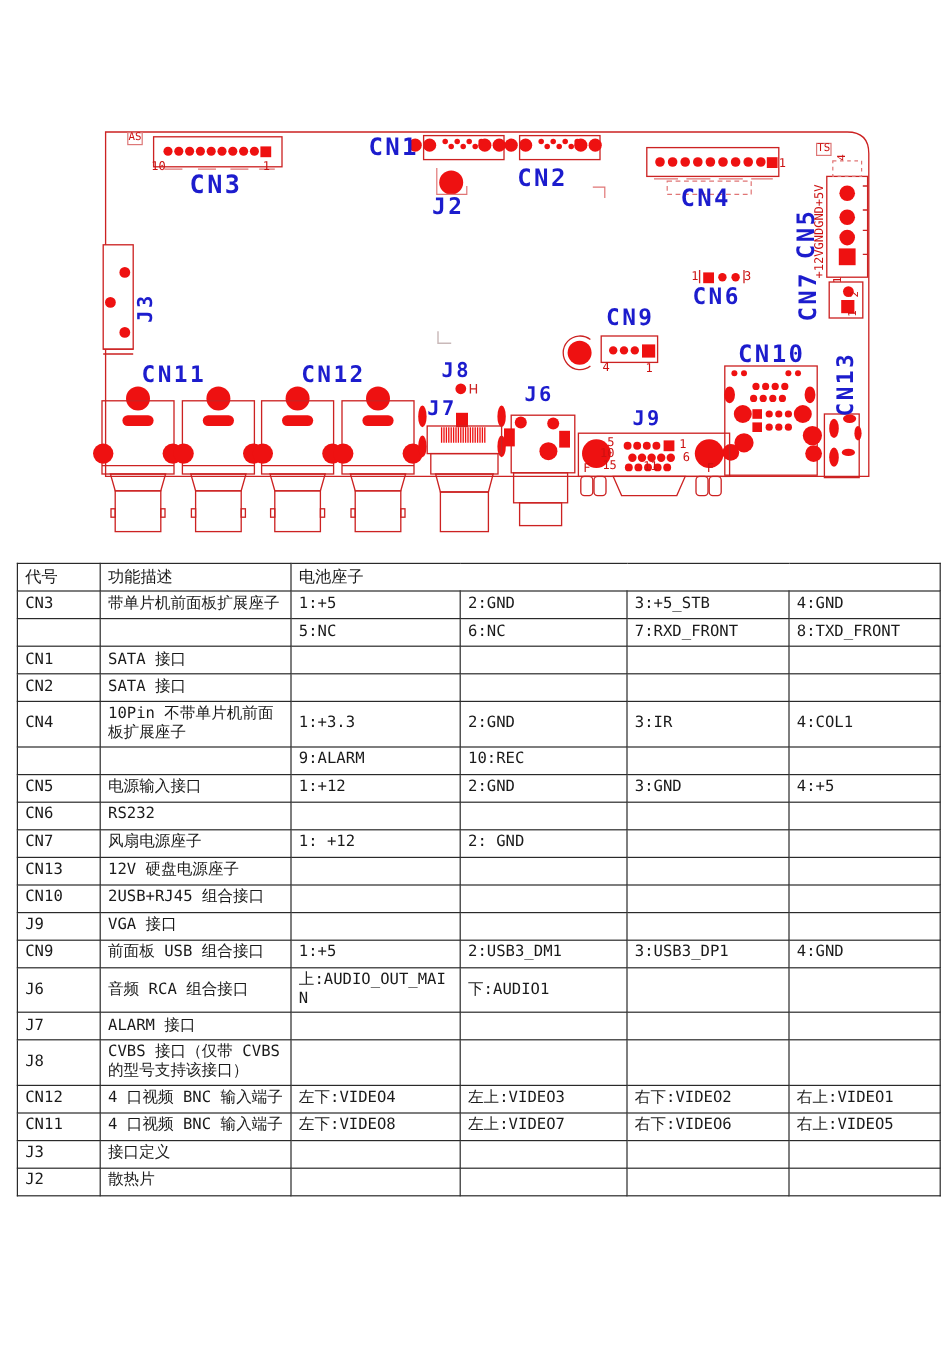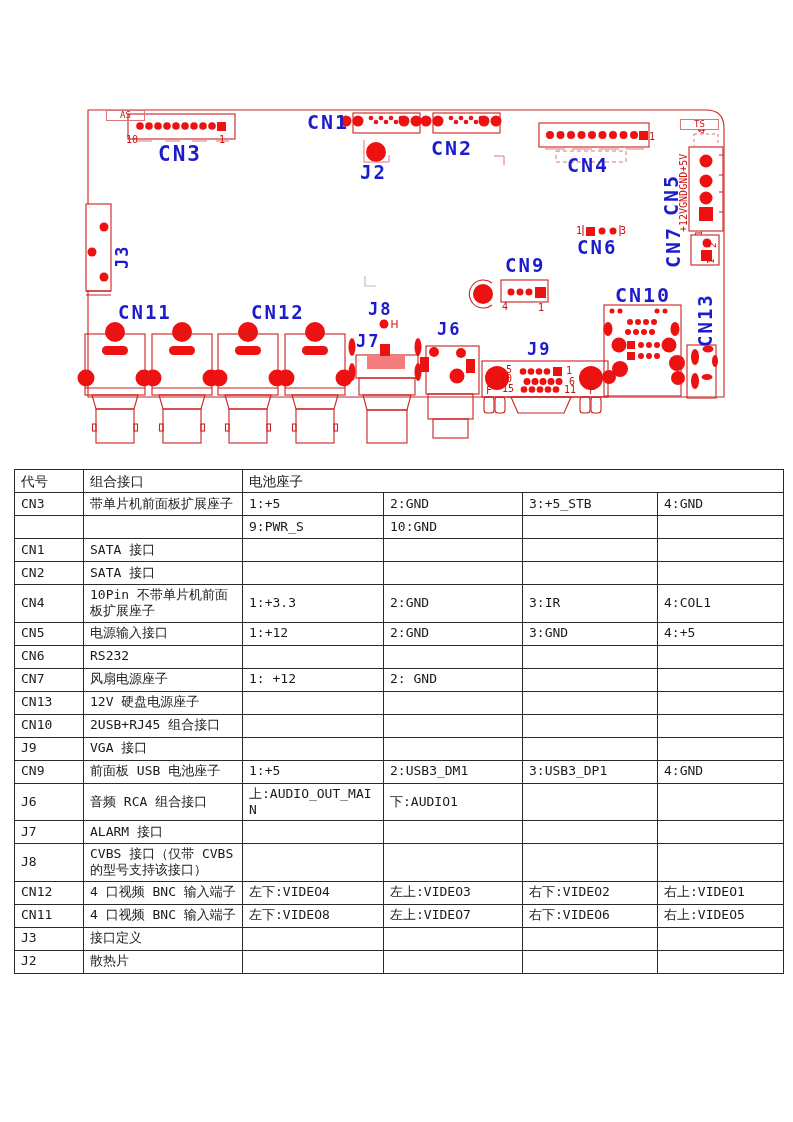--- a/index.html
+++ b/index.html
@@ -8,21 +8,21 @@
   svg.board{position:absolute;left:0;top:0;}
   .o{fill:none;stroke:#cc2222;stroke-width:1.1;}
   .p{fill:#ee1111;stroke:none;}
   .lo{fill:none;stroke:#e07575;stroke-width:1;}
   .blabel{position:absolute;color:#1c1ccd;font-family:"DejaVu Sans Mono",monospace;
           font-weight:bold;letter-spacing:2px;white-space:nowrap;line-height:1;}
   .blabel.rot{transform:rotate(-90deg);transform-origin:0 0;}
   .bannot{position:absolute;color:#cc1111;font-family:"DejaVu Sans Mono",monospace;
           white-space:nowrap;line-height:1;}
   .bannot.rot{transform:rotate(-90deg);transform-origin:0 0;}
-  .bannot.boxed{border:1px solid #dd7777;padding:0 13px;}
+  .bannot.boxed{border:1px solid #dd7777;padding:0 0;}
   table.conn{position:absolute;left:14px;top:469px;border-collapse:collapse;table-layout:fixed;
         font-family:"DejaVu Sans Mono","DejaVu Sans",monospace;font-size:13px;color:#1a1a1a;}
   table.conn td, table.conn th{border:1px solid #2a2a2a;padding:2px 6px;height:18px;
         line-height:1.25;text-align:left;font-weight:normal;vertical-align:middle;
         overflow:hidden;word-break:break-all;}
   table.conn th{font-size:13.5px;margin-top:44px;}
 </style>
 </head>
 <body>
 
@@ -286,57 +286,57 @@
       <div class="bannot rot" style="left: 707px; top: 264px; font-size: 9px;">1</div>
       <div class="bannot" style="left: 576px; top: 226px; font-size: 10px;">1</div>
       <div class="bannot" style="left: 620px; top: 226px; font-size: 10px;">3</div>
       <div class="bannot" style="left: 502px; top: 302px; font-size: 10px;">4</div>
       <div class="bannot" style="left: 538px; top: 303px; font-size: 10px;">1</div>
       <div class="bannot" style="left: 506px; top: 365px; font-size: 10px;">5</div>
       <div class="bannot" style="left: 566px; top: 366px; font-size: 10px;">1</div>
       <div class="bannot" style="left: 500px; top: 374px; font-size: 10px;">10</div>
       <div class="bannot" style="left: 569px; top: 377px; font-size: 10px;">6</div>
       <div class="bannot" style="left: 502px; top: 384px; font-size: 10px;">15</div>
-      <div class="bannot" style="left: 564px; top: 385px; font-size: 10px;">11</div>
+      <div class="bannot" style="left: 536px; top: 385px; font-size: 10px;">11</div>
       <div class="bannot" style="left: 486px; top: 386px; font-size: 10px;">F</div>
       <div class="bannot" style="left: 589px; top: 386px; font-size: 10px;">F</div>
     </div>
 
   <table class="conn">
     <colgroup>
         <col style="width: 69px;">
         <col style="width: 159px;">
         <col style="width: 141px;">
         <col style="width: 139px;">
         <col style="width: 135px;">
         <col style="width: 126px;">
       </colgroup>
     <thead>
       <tr>
         <th>代号</th>
-        <th>组合接口</th>
+        <th>功能描述</th>
         <th colspan="4">电池座子</th>
       </tr>
     </thead>
     <tbody>
         <tr>
           <td>CN3</td>
           <td>带单片机前面板扩展座子</td>
           <td>1:+5</td>
           <td>2:GND</td>
           <td>3:+5_STB</td>
           <td>4:GND</td>
         </tr>
         <tr>
           <td></td>
           <td></td>
-          <td>9:PWR_S</td>
-          <td>10:GND</td>
-          <td></td>
-          <td></td>
+          <td>5:NC</td>
+          <td>6:NC</td>
+          <td>7:RXD_FRONT</td>
+          <td>8:TXD_FRONT</td>
         </tr>
         <tr>
           <td>CN1</td>
           <td>SATA 接口</td>
           <td></td>
           <td></td>
           <td></td>
           <td></td>
         </tr>
         <tr>
@@ -349,20 +349,28 @@
         </tr>
         <tr>
           <td>CN4</td>
           <td>10Pin 不带单片机前面板扩展座子</td>
           <td>1:+3.3</td>
           <td>2:GND</td>
           <td>3:IR</td>
           <td>4:COL1</td>
         </tr>
         <tr>
+          <td></td>
+          <td></td>
+          <td>9:ALARM</td>
+          <td>10:REC</td>
+          <td></td>
+          <td></td>
+        </tr>
+        <tr>
           <td>CN5</td>
           <td>电源输入接口</td>
           <td>1:+12</td>
           <td>2:GND</td>
           <td>3:GND</td>
           <td>4:+5</td>
         </tr>
         <tr>
           <td>CN6</td>
           <td>RS232</td>
@@ -398,21 +406,21 @@
         <tr>
           <td>J9</td>
           <td>VGA 接口</td>
           <td></td>
           <td></td>
           <td></td>
           <td></td>
         </tr>
         <tr>
           <td>CN9</td>
-          <td>前面板 USB 电池座子</td>
+          <td>前面板 USB 组合接口</td>
           <td>1:+5</td>
           <td>2:USB3_DM1</td>
           <td>3:USB3_DP1</td>
           <td>4:GND</td>
         </tr>
         <tr>
           <td>J6</td>
           <td>音频 RCA 组合接口</td>
           <td>上:AUDIO_OUT_MAIN</td>
           <td>下:AUDIO1</td>

